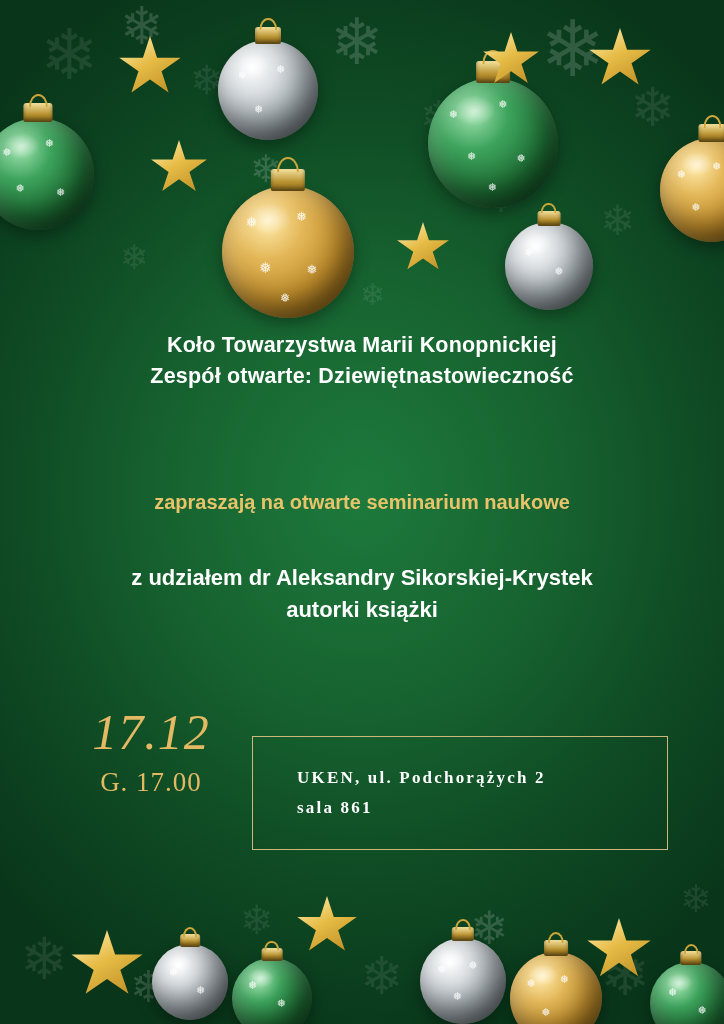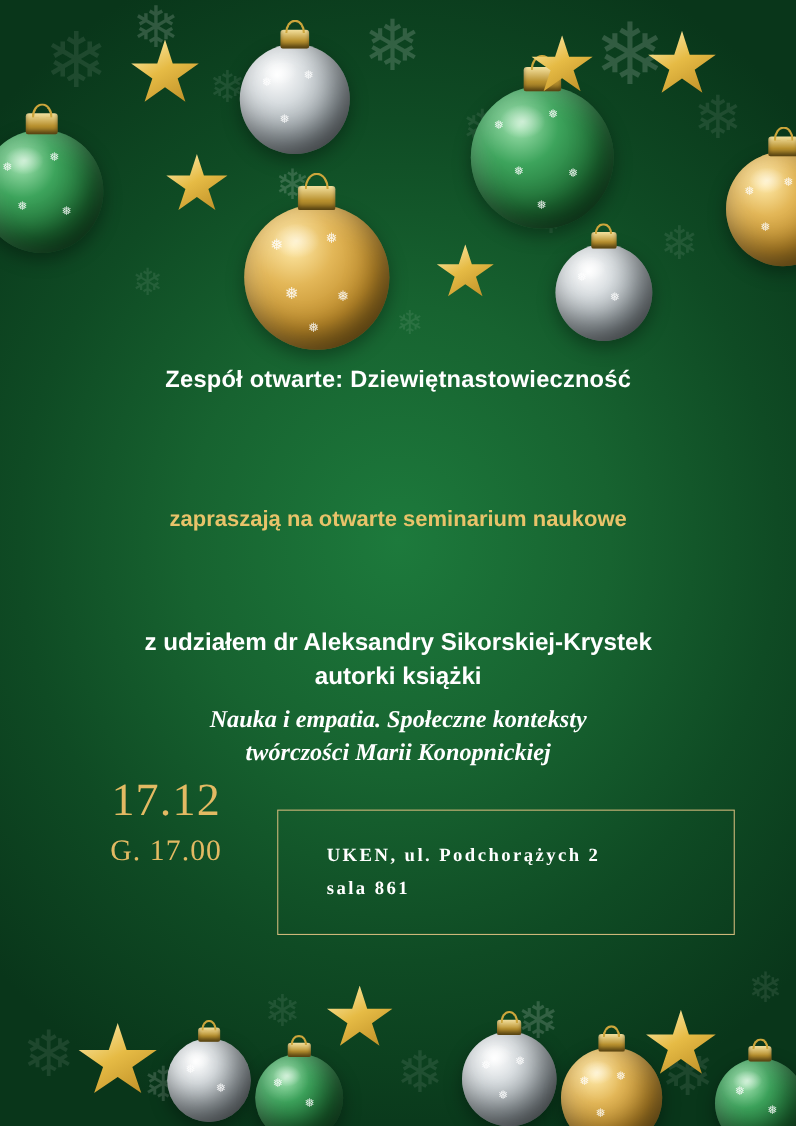--- a/index.html
+++ b/index.html
@@ -117,21 +117,21 @@
     line-height: 1.42;
   }
   .org-block { margin-bottom: 0; }
   .invite {
     color: #e8c36a;
     font-weight: bold;
     font-size: 20px;
     margin-top: 100px;
   }
   .guest {
-    margin-top: 84px;
+    margin-top: 48px;
     font-size: 22px;
     font-weight: bold;
     line-height: 1.45;
   }
   .booktitle {
     margin-top: 8px;
     font-family: "Liberation Serif", serif;
     font-style: italic;
     font-weight: bold;
     font-size: 22px;
@@ -151,23 +151,24 @@
     box-sizing: border-box;
   }
   .date-col {
     width: 190px;
     text-align: center;
     color: #e3ba63;
     font-family: "Liberation Serif", serif;
     flex: none;
   }
   .date-big {
-    font-size: 42px;
+    font-size: 50px;
     line-height: 1.05;
     letter-spacing: 1px;
+    font-style: italic;
   }
   .date-year {
     font-size: 27px;
     margin-top: 16px;
     letter-spacing: 1px;
   }
   .date-time {
     font-size: 27px;
     margin-top: 8px;
     letter-spacing: 1px;
@@ -279,34 +280,31 @@
   </div>
 
   <div class="star" style="left:118px; top:36px; width:64px; height:62px;"></div>
   <div class="star" style="left:150px; top:140px; width:58px; height:56px;"></div>
   <div class="star" style="left:482px; top:32px; width:58px; height:56px;"></div>
   <div class="star" style="left:588px; top:28px; width:64px; height:62px;"></div>
   <div class="star" style="left:396px; top:222px; width:54px; height:52px;"></div>
 
   <div class="content">
     <div class="org-block">
+      <div class="line-white">Koło Towarzystwa Marii Konopnickiej</div>
       <div class="line-white">Zespół otwarte: Dziewiętnastowieczność</div>
     </div>
 
     <div class="invite">zapraszają na otwarte seminarium naukowe</div>
 
     <div class="guest">
       <div>z udziałem dr Aleksandry Sikorskiej-Krystek</div>
       <div>autorki książki</div>
     </div>
 
-    <div class="booktitle">
-      <div>Nauka i empatia. Społeczne konteksty</div>
-      <div>twórczości Marii Konopnickiej</div>
-    </div>
   </div>
 
   <div class="bottom-row">
     <div class="date-col">
       <div class="date-big">17.12</div>
       <div class="date-time">G. 17.00</div>
     </div>
     <div class="venue-box">
       <div class="venue-line">UKEN, ul. Podchorążych 2</div>
       <div class="venue-line">sala 861</div>

